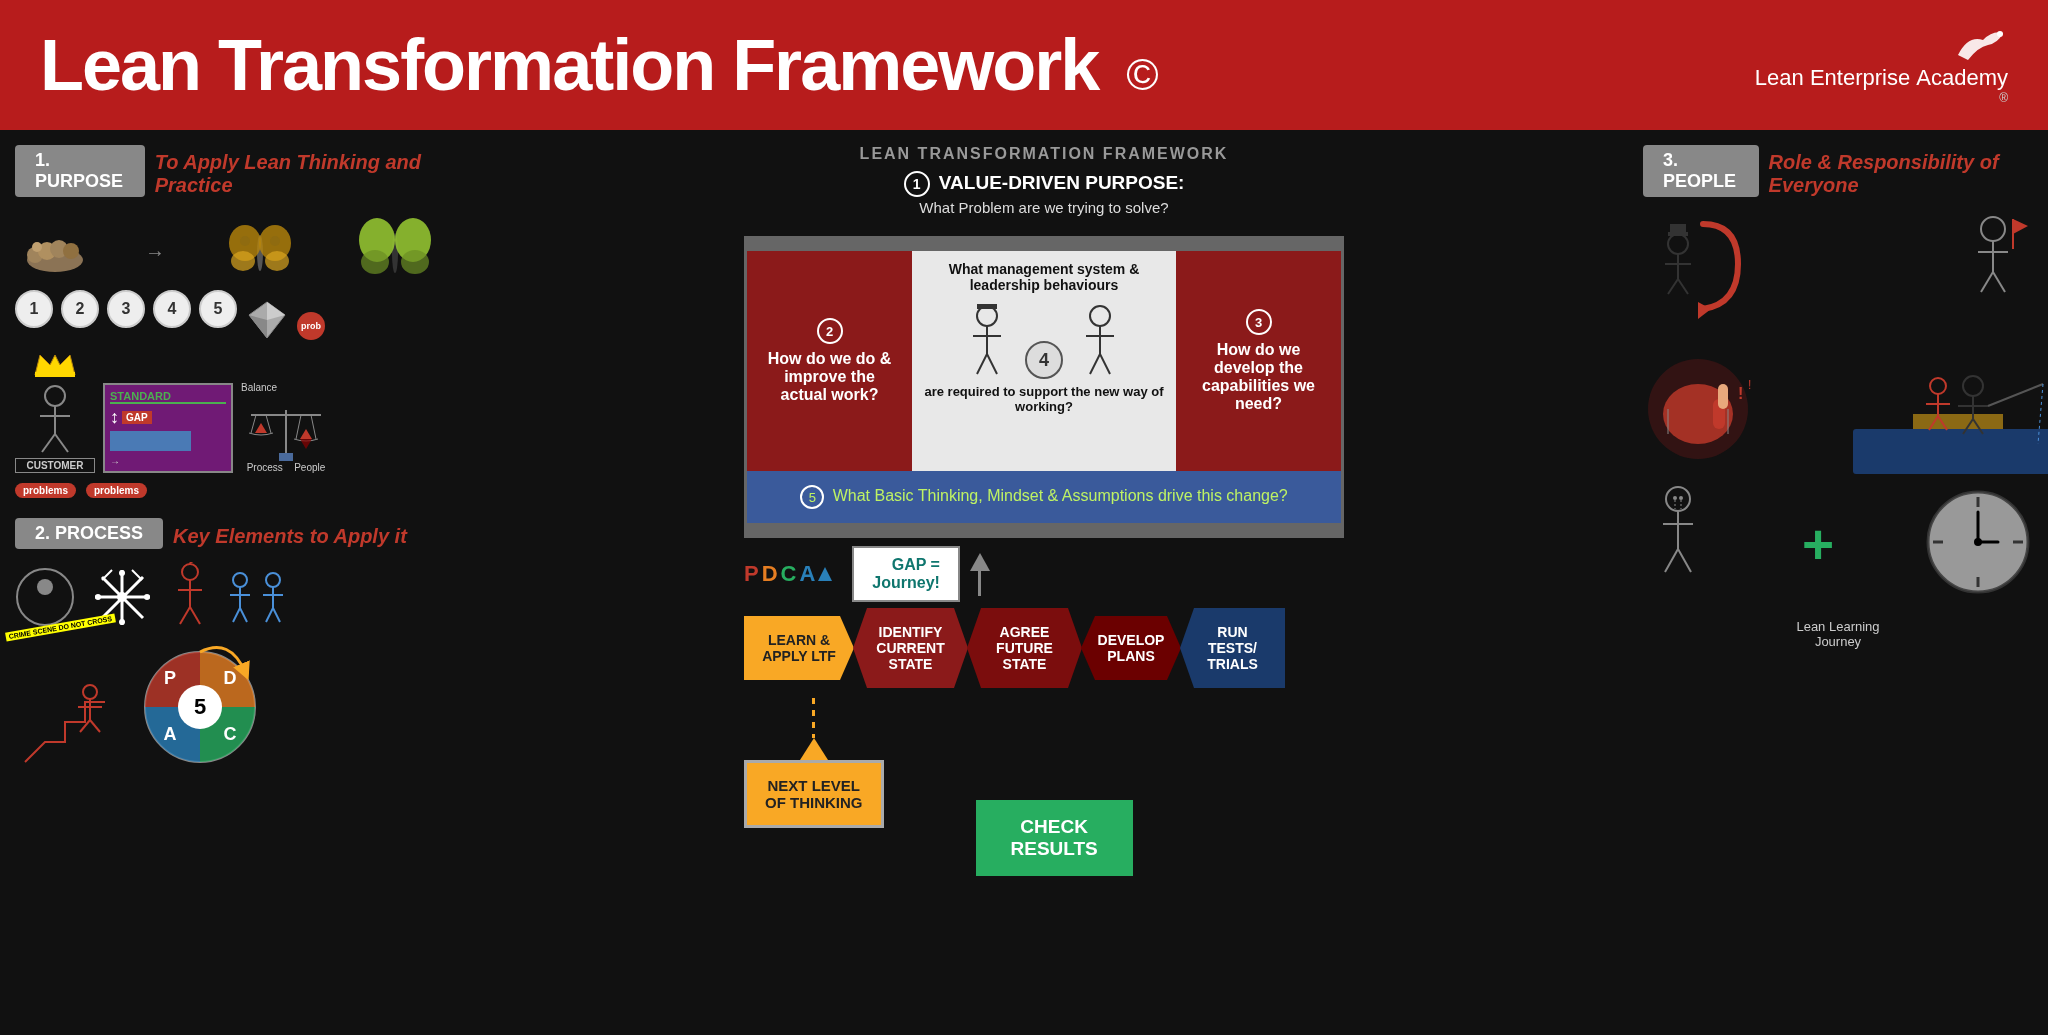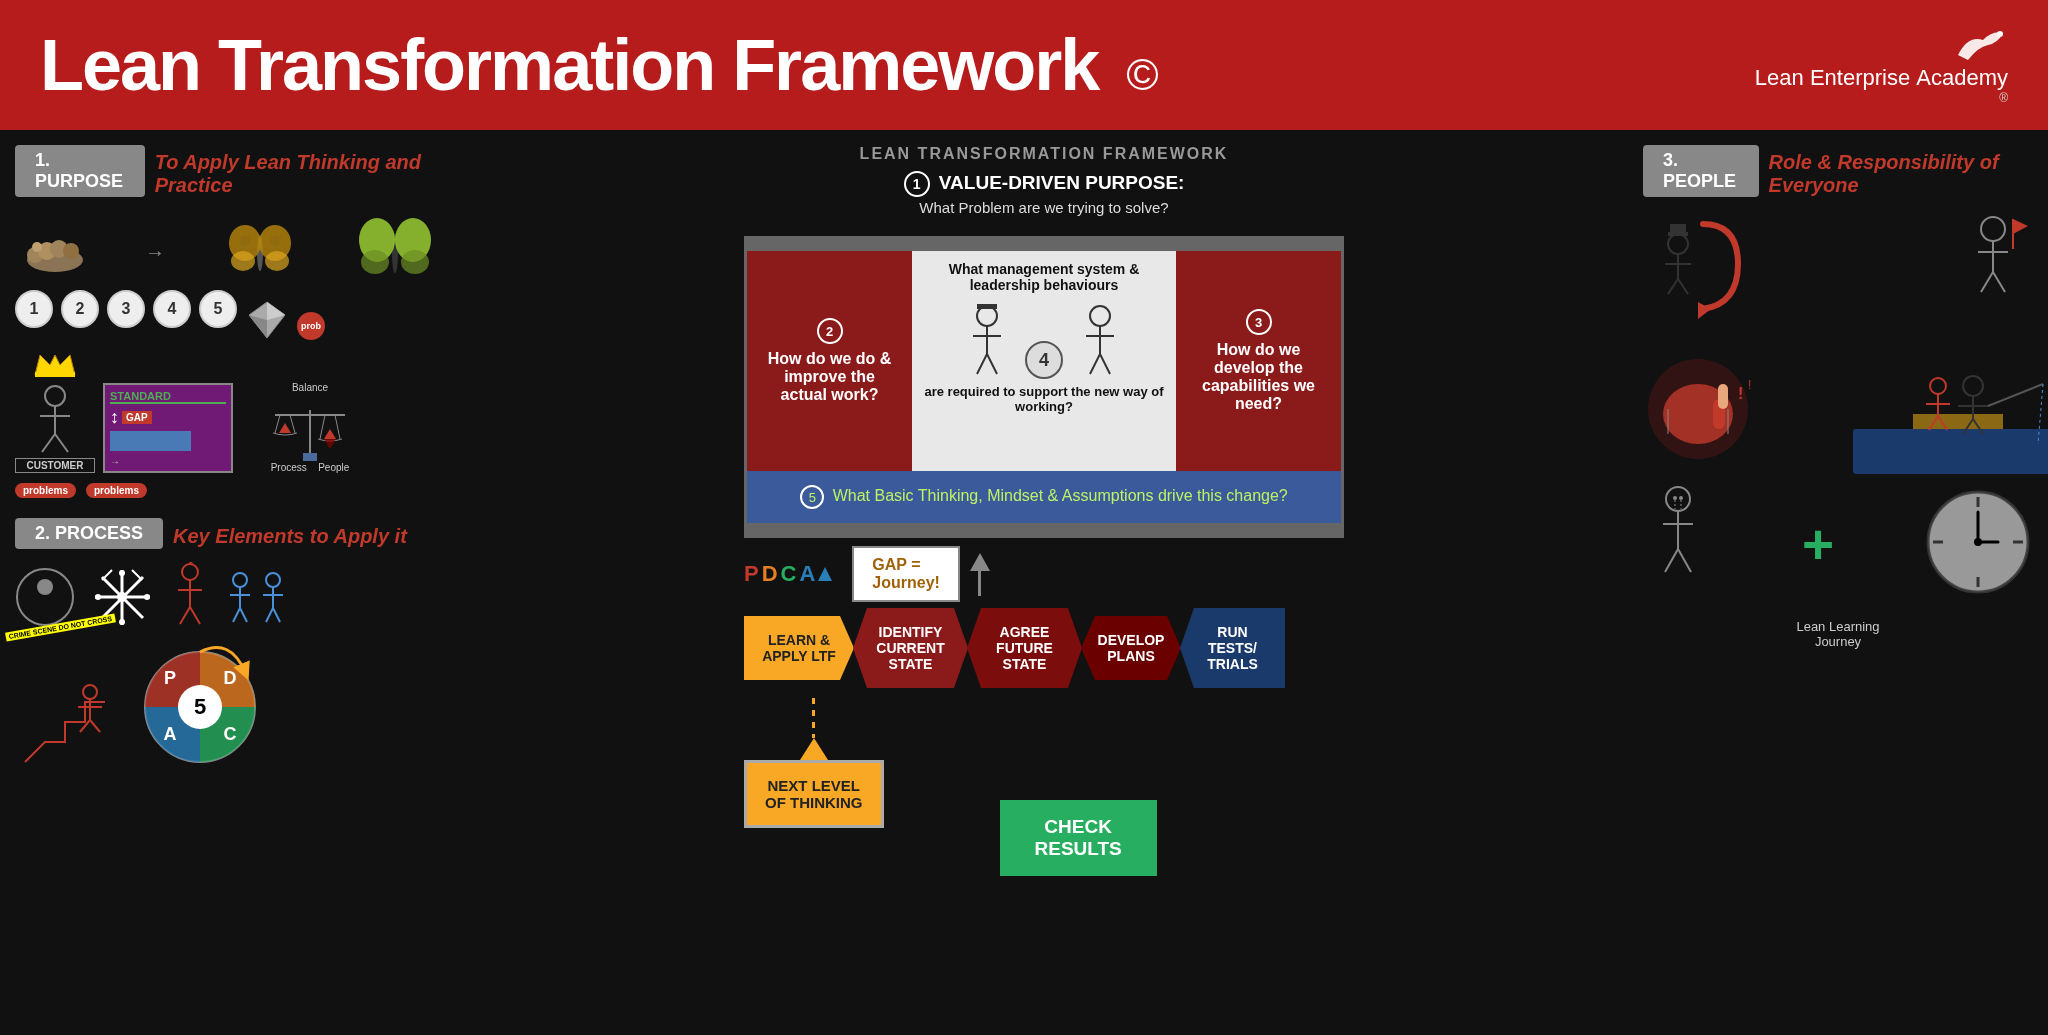--- a/index.html
+++ b/index.html
@@ -245,21 +245,21 @@
           <div style="display:flex; align-items:center; gap:3px; margin:3px 0;">
             <span style="color:#fff; font-size:18px;">↕</span>
             <span style="background:#c0392b; color:#fff; font-size:10px; font-weight:700; padding:1px 4px;">GAP</span>
           </div>
           <div style="background:#4a7ab5; width:70%; height:20px; margin-top:3px;"></div>
           <div style="display:flex; margin-top:4px;">
             <span style="color:#ccc; font-size:10px;">→</span>
           </div>
         </div>
 
-        <div style="text-align:center; color:#fff; font-size:11px;margin-left:24px;">
+        <div style="color:#fff; font-size:11px;">
           <div style="font-size:10px; color:#ccc; margin-bottom:2px;">Balance</div>
           <svg width="90" height="70">
 
             <line x1="45" y1="15" x2="45" y2="60" stroke="#888" stroke-width="2"></line>
             <line x1="10" y1="20" x2="80" y2="20" stroke="#888" stroke-width="2"></line>
 
             <line x1="15" y1="20" x2="10" y2="38" stroke="#888" stroke-width="1"></line>
             <line x1="25" y1="20" x2="30" y2="38" stroke="#888" stroke-width="1"></line>
             <path d="M8,38 Q20,42 32,38" fill="none" stroke="#888" stroke-width="1"></path>
 
@@ -472,21 +472,21 @@
         <span class="p-letter">P</span>
         <span class="d-letter">D</span>
         <span class="c-letter">C</span>
         <span class="a-letter">A</span>
 
         <svg width="14" height="14">
           <polygon points="7,0 14,14 0,14" fill="#2980b9"></polygon>
         </svg>
       </div>
 
-      <div style="background:#fff; border:2px solid #888; padding:8px 18px; text-align:left; font-weight:900; font-size:16px; color:#a16207; margin-left:20px;">
+      <div style="background:#fff; border:2px solid #888; padding:8px 18px; text-align:right; font-weight:900; font-size:16px; color:#0f766e; margin-left:20px;">
         <div>GAP =</div>
         <div>Journey!</div>
       </div>
 
       <div style="margin-left:10px; display:flex; flex-direction:column; align-items:center;">
         <div style="width:0; height:0; border-left:10px solid transparent; border-right:10px solid transparent; border-bottom:18px solid #888;"></div>
         <div style="width:3px; height:25px; background:#888;"></div>
       </div>
     </div>
 
@@ -504,21 +504,21 @@
 STATE</div>
 
       <div style="background:#6b0000; color:#fff; font-weight:900; font-size:14px; text-align:center; padding:16px 14px; clip-path:polygon(14px 0, calc(100% - 14px) 0, 100% 50%, calc(100% - 14px) 100%, 14px 100%, 0 50%); white-space:pre-line; min-width:100px; margin-left:-1px;">DEVELOP
 PLANS</div>
 
       <div style="background:#1a3a6b; color:#ffffff; font-weight:900; font-size:14px; text-align:center; padding:16px 14px; clip-path:polygon(14px 0, 100% 0, 100% 100%, 14px 100%, 0 50%); white-space:pre-line; min-width:105px; margin-left:-1px;">RUN
 TESTS/
 TRIALS</div>
     </div>
 
-    <div style="display:flex; width:600px; align-items:flex-start; justify-content:flex-start; gap:56px;">
+    <div style="display:flex; width:600px; align-items:flex-start; justify-content:flex-start; gap:32px;">
 
       <div style="display:flex; flex-direction:column; align-items:center;">
 
         <div style="width:3px; height:40px; background: repeating-linear-gradient(to bottom, #f9a825 0px, #f9a825 6px, transparent 6px, transparent 12px);"></div>
 
         <div style="width:0; height:0; border-left:14px solid transparent; border-right:14px solid transparent; border-bottom:22px solid #f9a825;"></div>
 
         <div style="background:#f9a825; color:#222; font-weight:900; font-size:15px; padding:14px 18px; text-align:center; border:3px solid #aaa;">
           <div>NEXT LEVEL</div>
           <div>OF THINKING</div>

